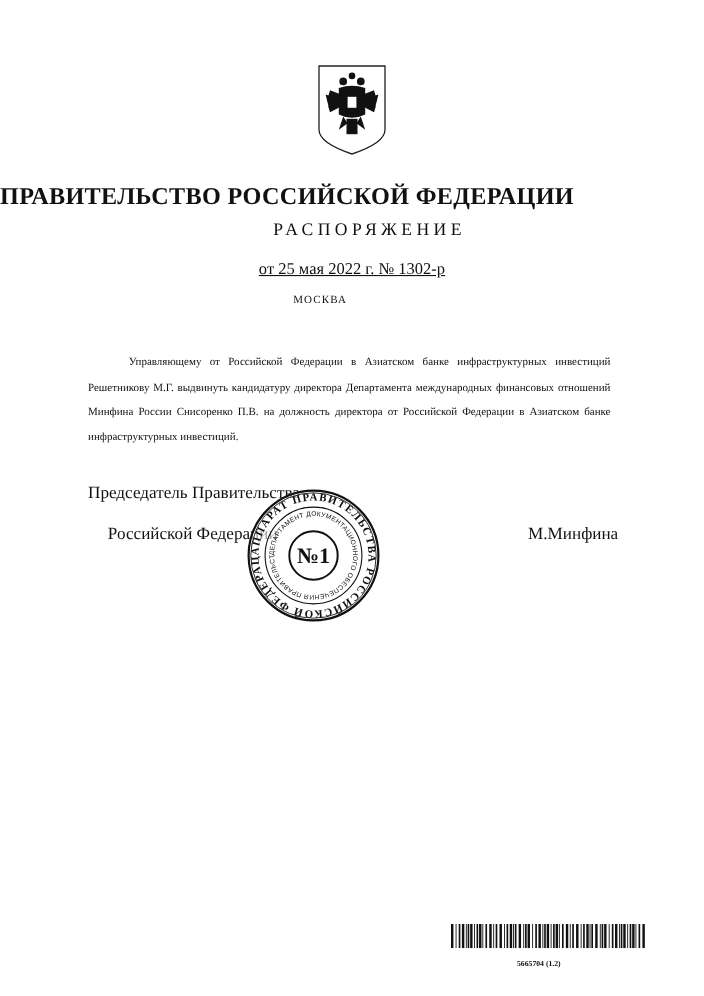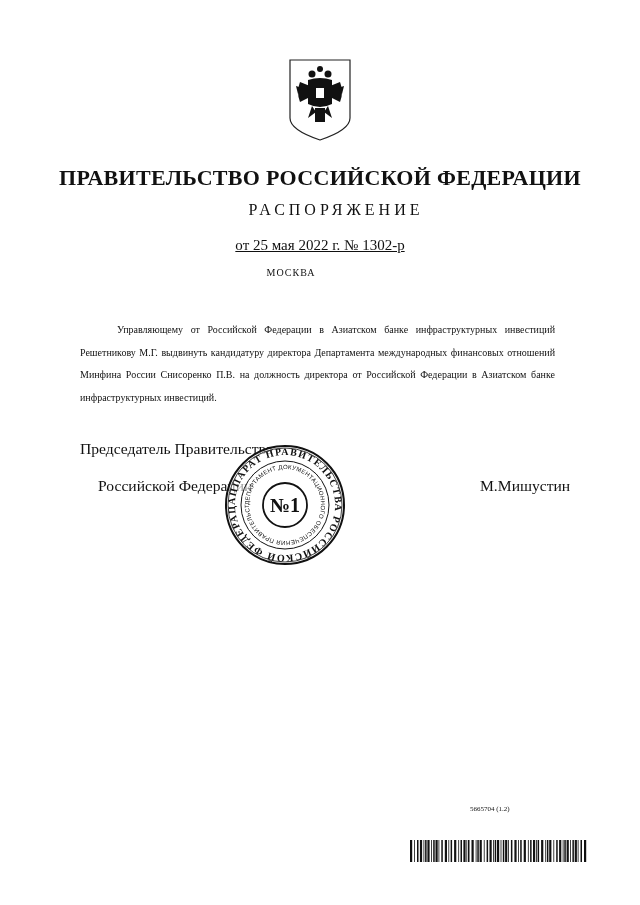--- a/index.html
+++ b/index.html
@@ -1,27 +1,27 @@
 <!DOCTYPE html>
 <html><head>
 <meta charset="utf-8">
 <style>
   html, body { margin:0; padding:0; background:#ffffff; }
   body { width:640px; height:905px; position:relative; overflow:hidden; font-family:"Liberation Serif", serif; color:#111; }
   .emblem { position:absolute; left:288px; top:58px; width:64px; height:84px; }
-  .gov-title { position:absolute; left:0; width:640px; top:165px; text-align:center; font-weight:bold; font-size:22px; letter-spacing:0.3px; }
+  .gov-title { position:absolute; left:0; width:640px; top:165px; text-align:left; font-weight:bold; font-size:22px; letter-spacing:0.3px; }
   .doc-type { position:absolute; left:0; width:640px; top:201px; text-align:center; font-size:16px; letter-spacing:4px;margin-left:16px; }
   .doc-date { position:absolute; left:0; width:640px; top:237px; text-align:center; font-size:15px;text-decoration:underline; }
   .doc-city { position:absolute; left:0; width:582px; top:267px; text-align:center; font-size:10px; letter-spacing:1px; }
   .body-text { position:absolute; left:80px; width:475px; top:319px; font-size:10px; line-height:22.5px; text-align:justify; text-indent:37px; }
   .sig-left-1 { position:absolute; left:80px; top:440px; font-size:15.6px; }
   .sig-left-2 { position:absolute; left:98px; top:477px; font-size:15.6px; }
   .sig-right { position:absolute; left:480px; top:477px; font-size:15.6px; }
   .seal { position:absolute; left:224px; top:444px; width:122px; height:122px; }
-  .barcode-caption { position:absolute; left:470px; top:805px; font-size:7px; }
+  .barcode-caption { position:absolute; left:470px; top:872px; font-size:7px;font-weight:bold; }
   .barcode { position:absolute; left:410px; top:840px; width:178px; height:22px; }
 </style>
 </head>
 <body>
 
 <svg class="emblem" viewBox="0 0 64 84">
   <path d="M2 2 H62 V60 Q62 72 32 82 Q2 72 2 60 Z" fill="none" stroke="#222" stroke-width="1.2"></path>
   <g fill="#111">
     <circle cx="24" cy="16" r="3.5"></circle>
       <circle cx="40" cy="16" r="3.5"></circle>
@@ -38,21 +38,21 @@
 
 <div class="gov-title">ПРАВИТЕЛЬСТВО РОССИЙСКОЙ ФЕДЕРАЦИИ</div>
 <div class="doc-type">РАСПОРЯЖЕНИЕ</div>
 <div class="doc-date">от 25 мая 2022 г.  № 1302-р</div>
 <div class="doc-city">МОСКВА</div>
 
 <div class="body-text">Управляющему от Российской Федерации в Азиатском банке инфраструктурных инвестиций Решетникову М.Г. выдвинуть кандидатуру директора Департамента международных финансовых отношений Минфина России Снисоренко П.В. на должность директора от Российской Федерации в Азиатском банке инфраструктурных инвестиций.</div>
 
 <div class="sig-left-1">Председатель Правительства</div>
 <div class="sig-left-2">Российской Федерации</div>
-<div class="sig-right">М.Мишустин</div>
+<div class="sig-right">М.Минфина</div>
 
 <svg class="seal" viewBox="0 0 122 122">
   <defs>
     <path id="outerArc" d="M61,61 m-50,0 a50,50 0 1,1 100,0 a50,50 0 1,1 -100,0"></path>
     <path id="innerArc" d="M61,61 m-36,0 a36,36 0 1,1 72,0 a36,36 0 1,1 -72,0"></path>
   </defs>
   <circle cx="61" cy="61" r="59" fill="rgba(255,255,255,0.6)" stroke="#111" stroke-width="2"></circle>
   <circle cx="61" cy="61" r="57" fill="none" stroke="#111" stroke-width="0.8"></circle>
   <circle cx="61" cy="61" r="44" fill="none" stroke="#111" stroke-width="1"></circle>
   <circle cx="61" cy="61" r="22" fill="none" stroke="#111" stroke-width="1.8"></circle>

